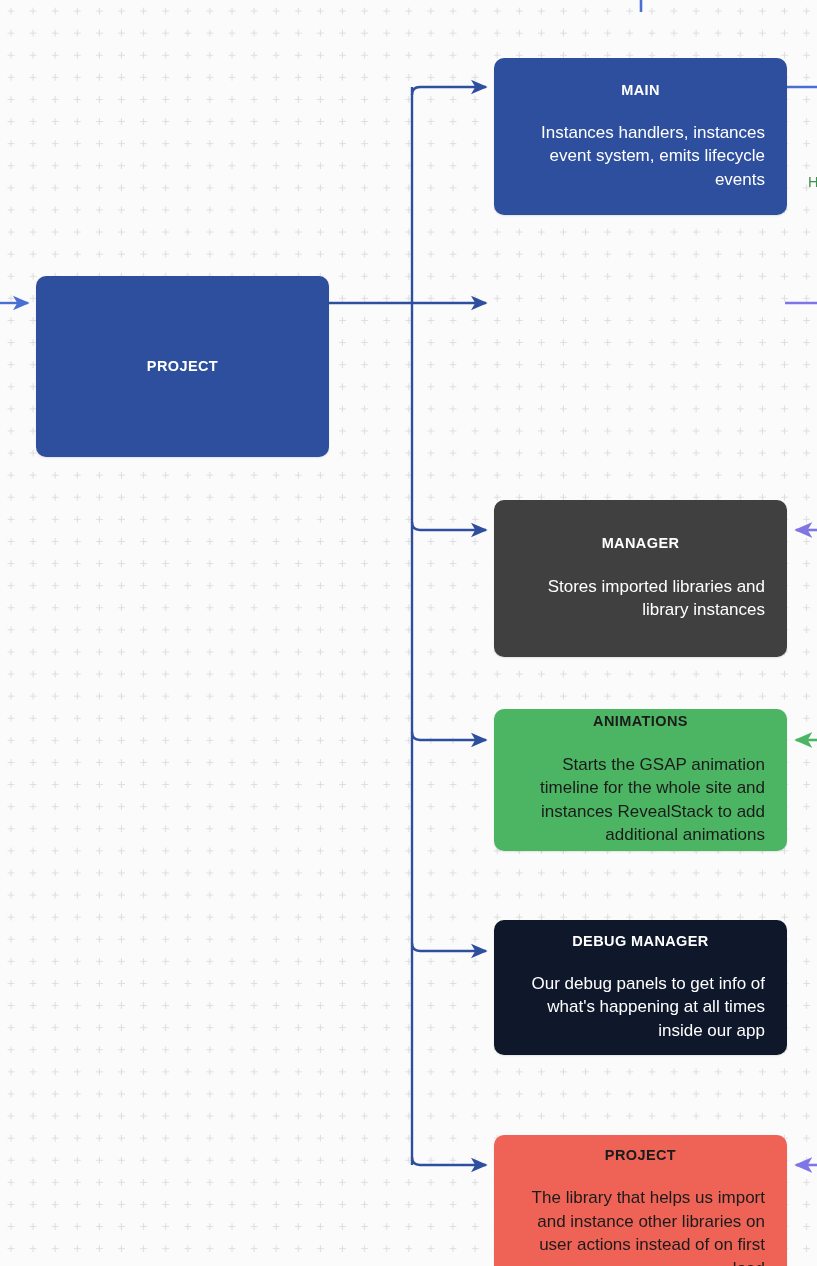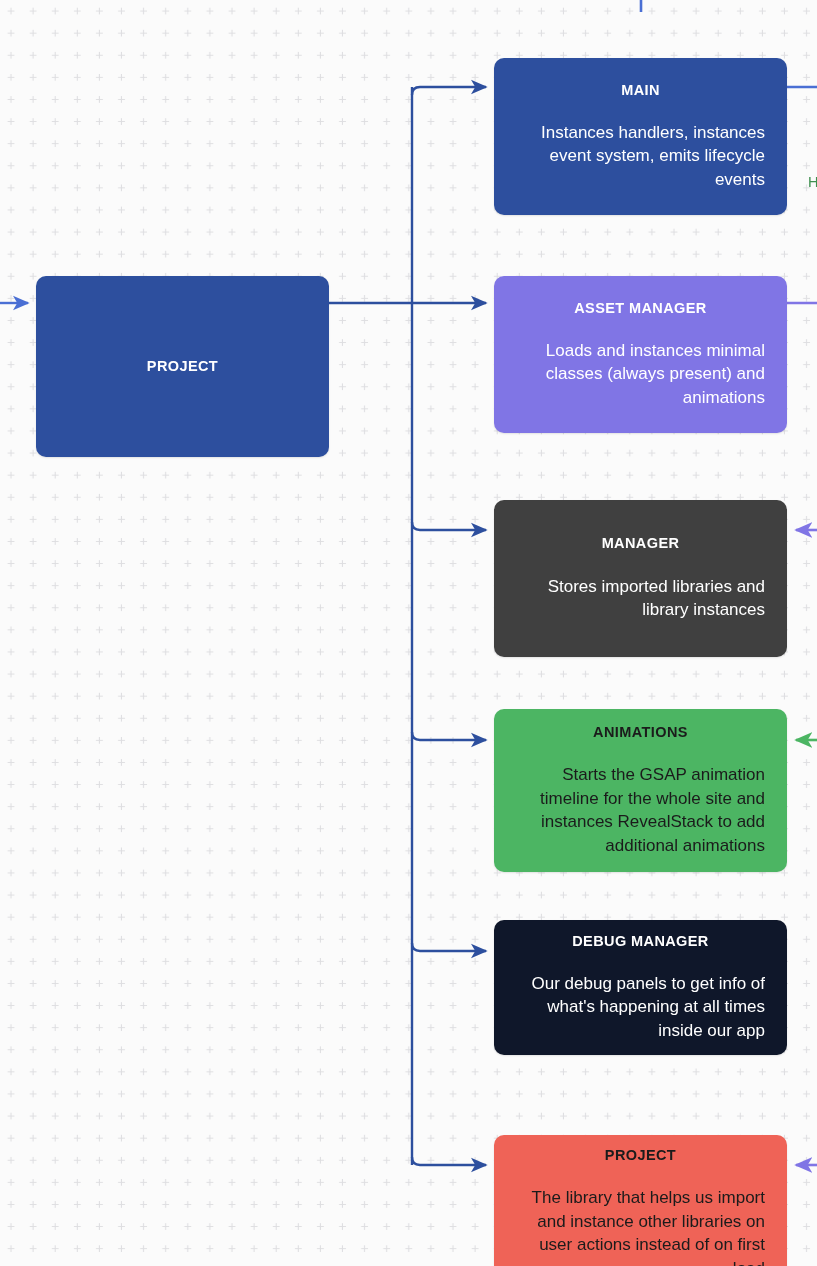--- a/index.html
+++ b/index.html
@@ -180,31 +180,27 @@
 
   <div class="node light-text" style="left:36px; top:228px; width:293px; height:181px; background:#2d4f9e;">
     <div class="node-title">PROJECT</div>
   </div>
 
   <div class="node light-text" style="left:494px; top:10px; width:293px; height:157px; background:#2d4f9e;">
     <div class="node-title">MAIN</div>
     <div class="node-desc">Instances handlers, instances event system, emits lifecycle events</div>
   </div>
 
-  <div class="node light-text" style="left:494px; top:228px; width:293px; height:157px; background:#8075e5;">
-    <div class="node-title">ASSET MANAGER</div>
-    <div class="node-desc">Loads and instances minimal classes (always present) and animations</div>
-  </div>
 
   <div class="node light-text" style="left:494px; top:452px; width:293px; height:157px; background:#404040;">
     <div class="node-title">MANAGER</div>
     <div class="node-desc">Stores imported libraries and library instances</div>
   </div>
 
-  <div class="node dark-text" style="left:494px; top:661px; width:293px; height:163px; background:#4cb563;">
+  <div class="node dark-text" style="left:494px; top:661px; width:293px; height:142px; background:#4cb563;">
     <div class="node-title">ANIMATIONS</div>
     <div class="node-desc">Starts the GSAP animation timeline for the whole site and instances RevealStack to add additional animations</div>
   </div>
 
   <div class="node light-text" style="left:494px; top:872px; width:293px; height:135px; background:#0f172a;">
     <div class="node-title">DEBUG MANAGER</div>
     <div class="node-desc">Our debug panels to get info of what's happening at all times inside our app</div>
   </div>
 
   <div class="node dark-text" style="left:494px; top:1087px; width:293px; height:157px; background:#ef6357;">

